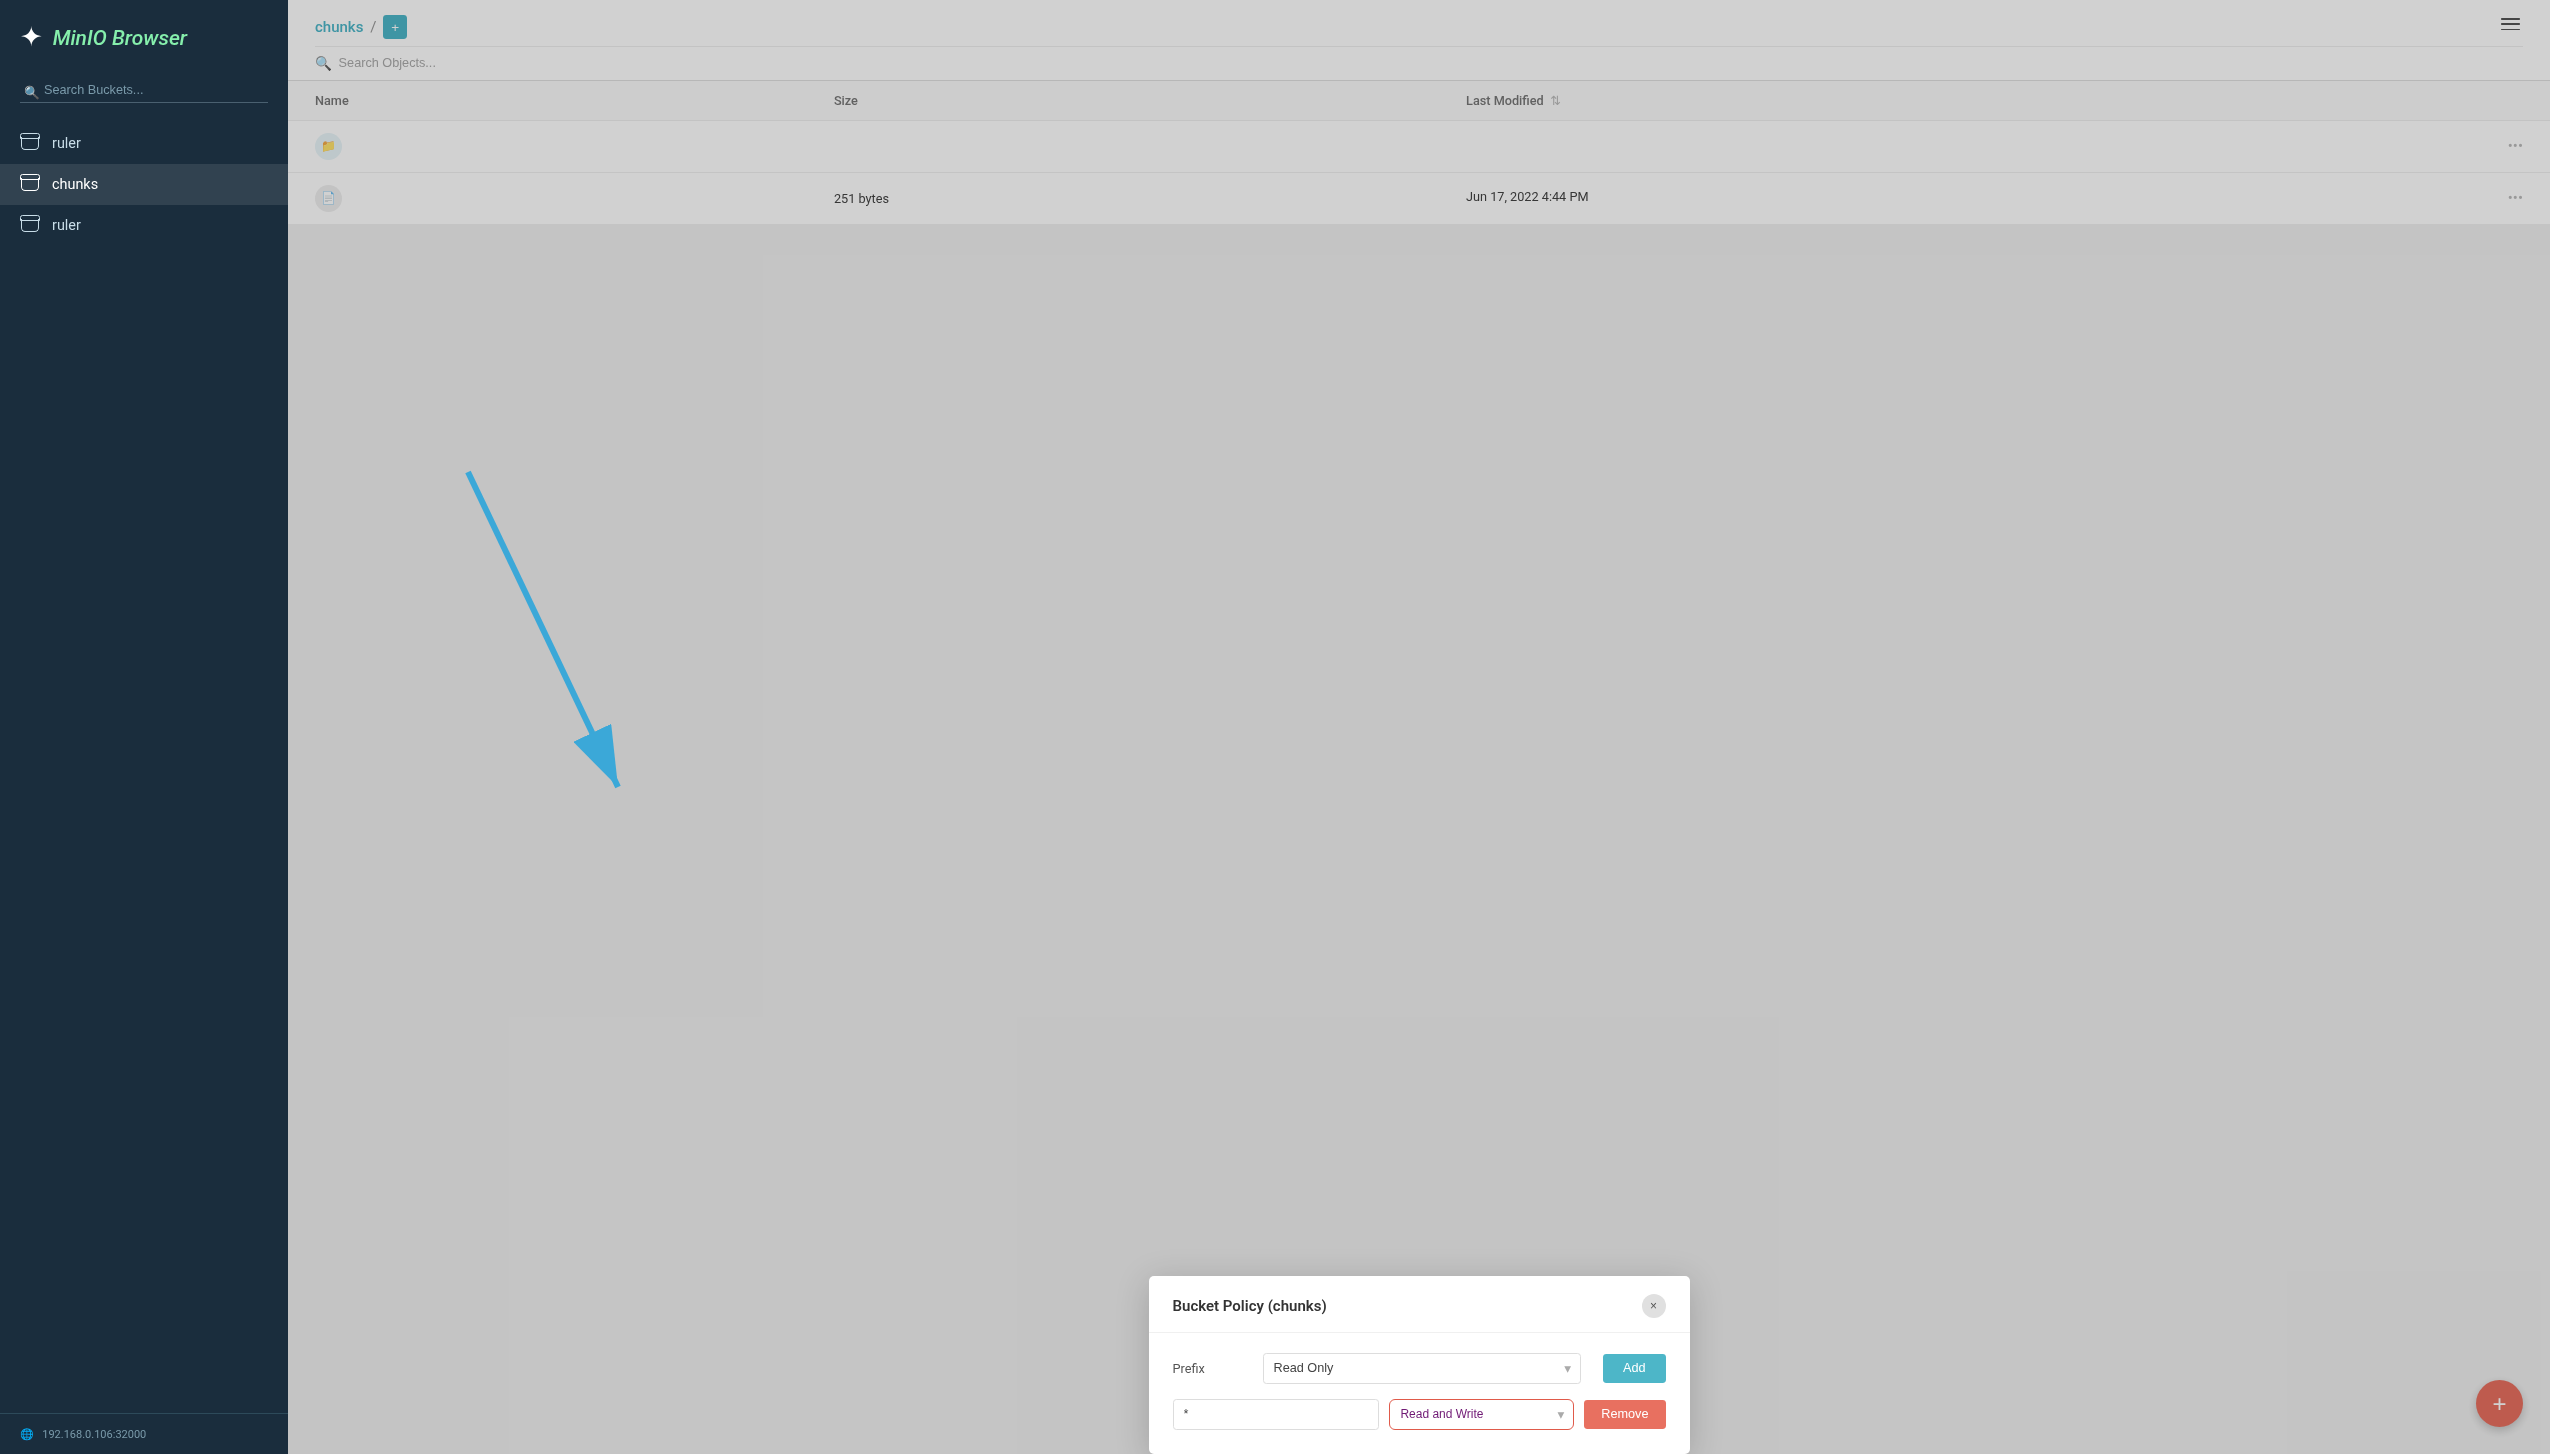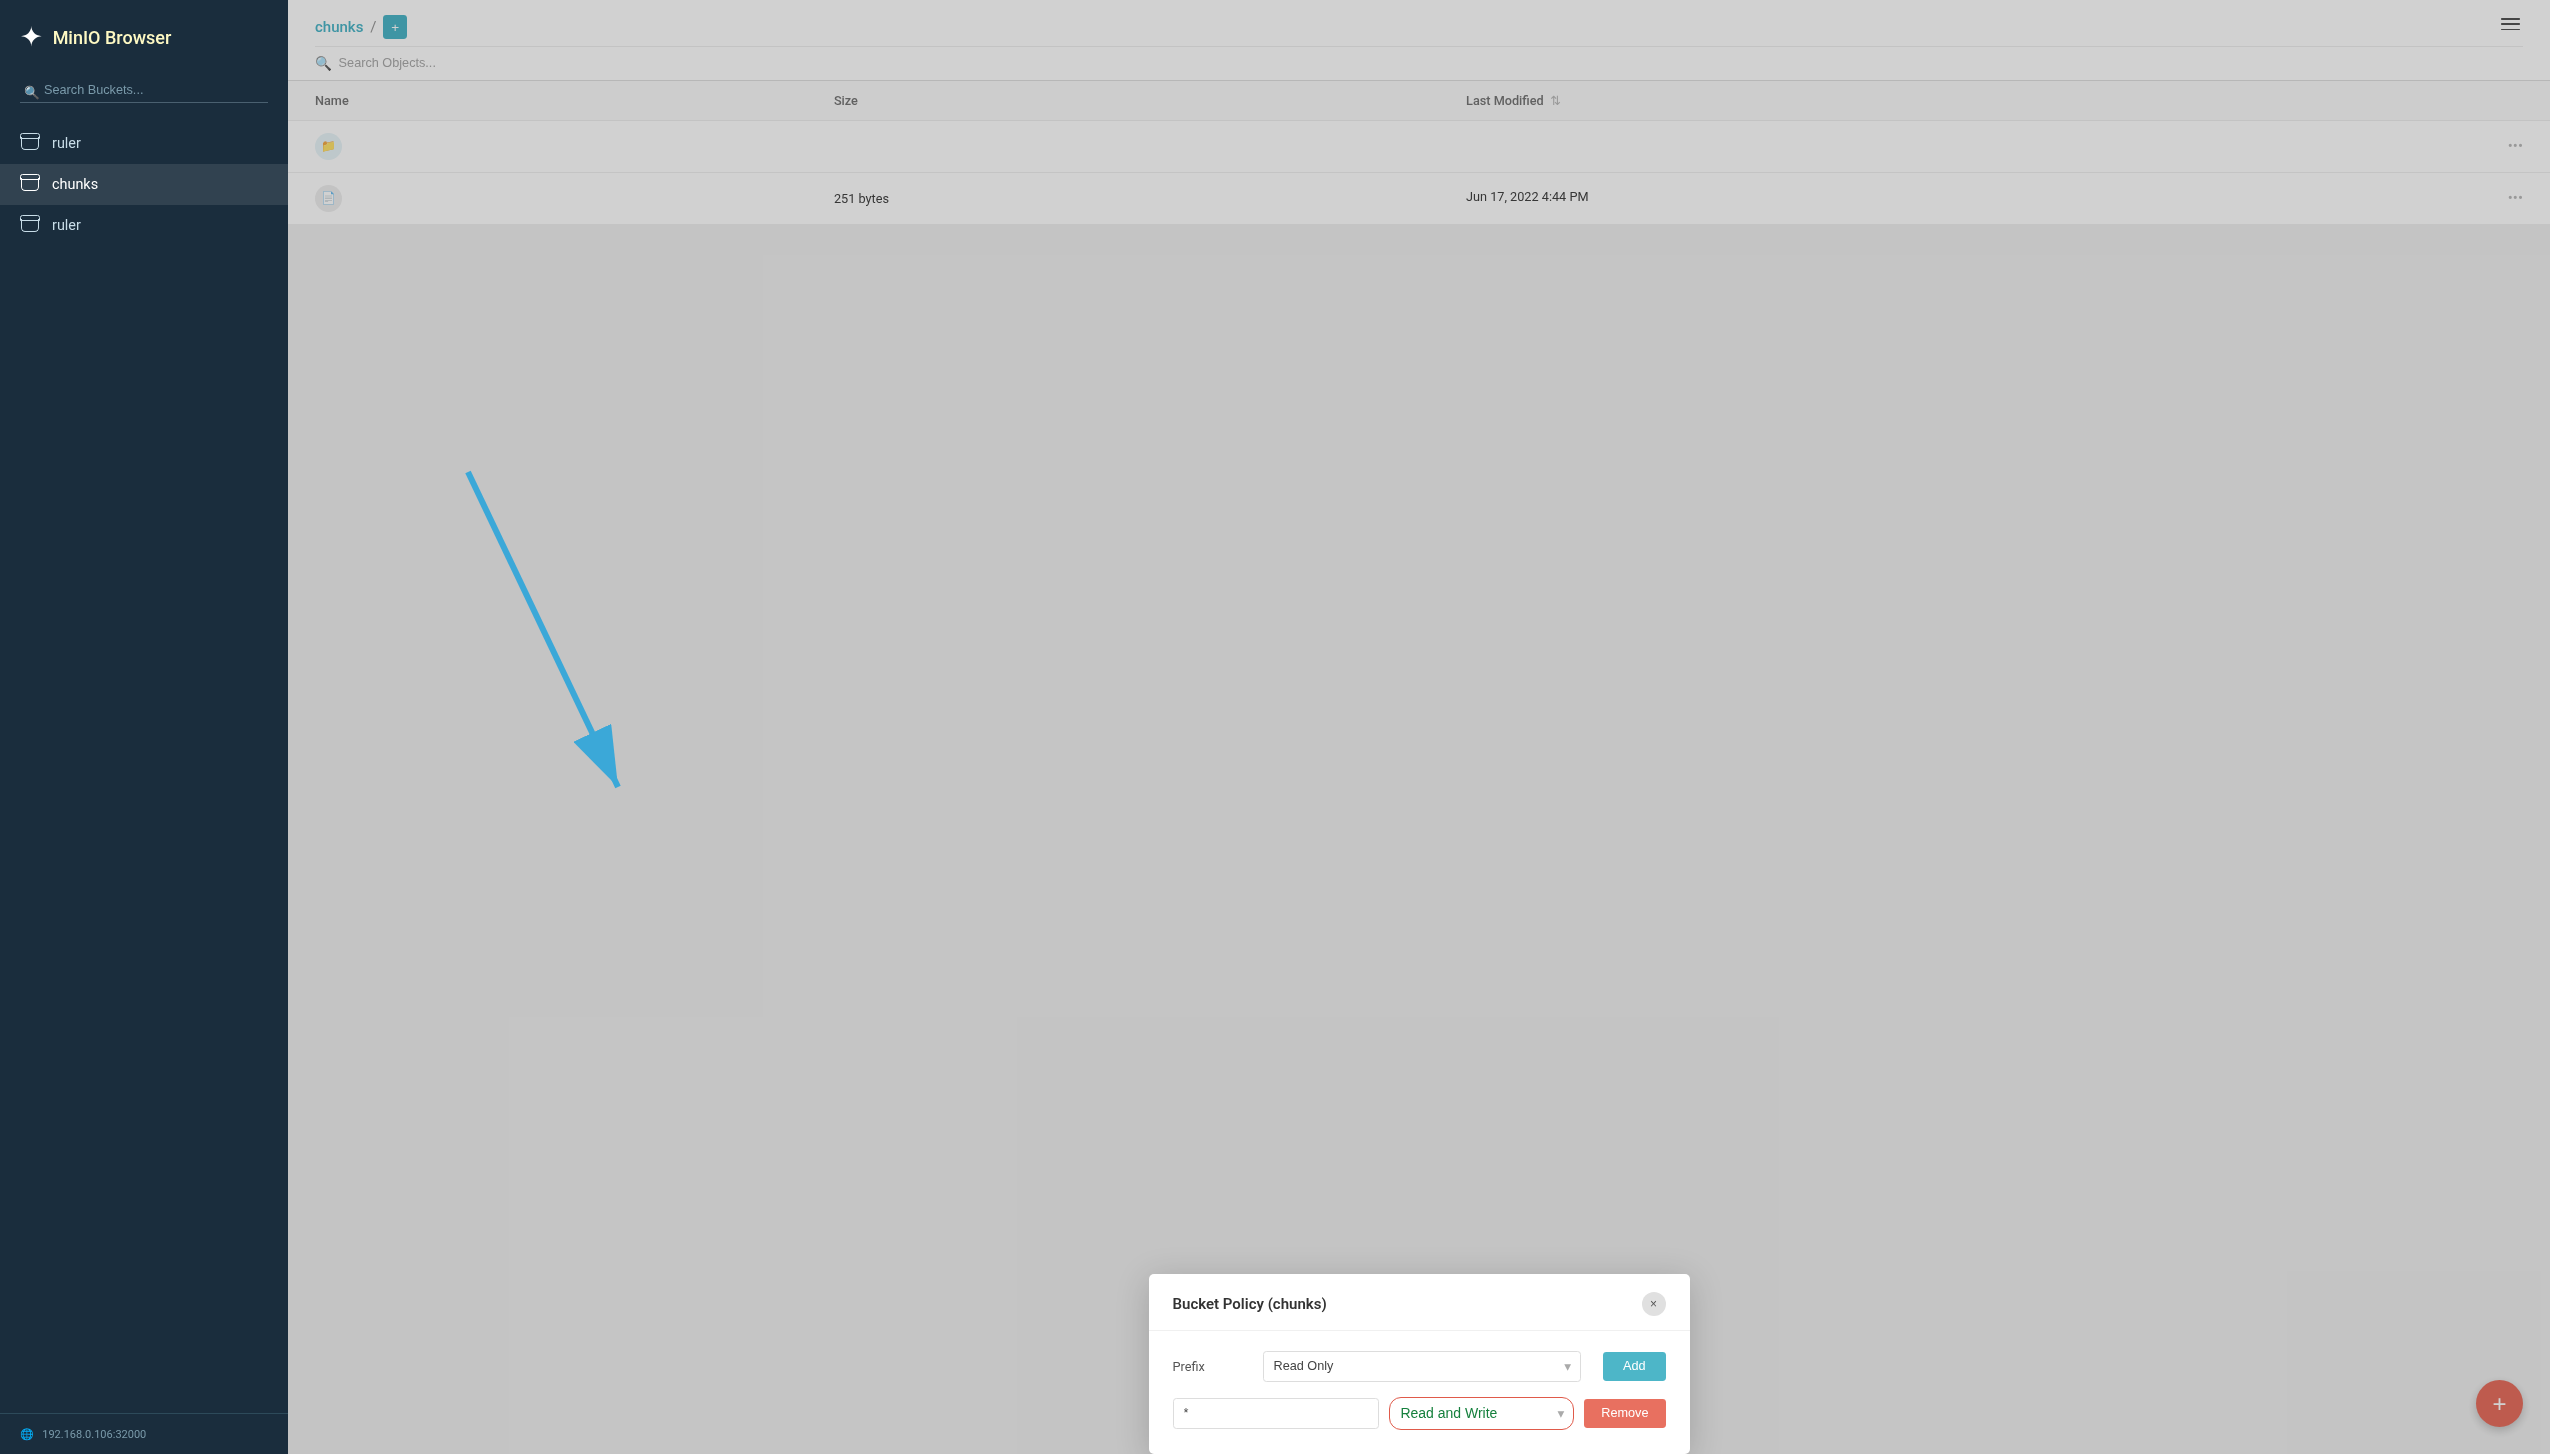--- a/index.html
+++ b/index.html
@@ -20,23 +20,24 @@
       align-items: center;
       gap: 10px;
       padding: 24px 20px 20px;
     }
     .sidebar-logo {
       color: #fff;
       font-size: 27px;
       line-height: 1;
     }
     .sidebar-title {
-      font-size: 18px;
+      font-size: 21px;
       font-weight: 500;
-      color: #fef9c3;
+      color: #86efac;
+      font-style: italic;
     }
     .sidebar-search {
       padding: 6.8px 20px 13.5px;
       position: relative;
     }
     .sidebar-search input {
       width: 100%;
       background: transparent;
       border: none;
       border-bottom: 0.8px solid #4a6070;
@@ -378,23 +379,23 @@
       outline: none;
     }
     .policy-value-select-wrap {
       position: relative;
       flex: 1;
     }
     .policy-value-select {
       width: 100%;
       padding: 7.6px 30px 7.6px 10px;
       border: 1.7px solid #e05a4a;
-      border-radius: 12px;
-      font-size: 14px;
-      color: #15803d;
+      border-radius: 6px;
+      font-size: 12px;
+      color: #701a75;
       background: #fff;
       appearance: none;
       cursor: pointer;
       outline: none;
     }
     .btn-remove {
       background: #e87060;
       color: #fff;
       border: none;
       border-radius: 3.4px;

